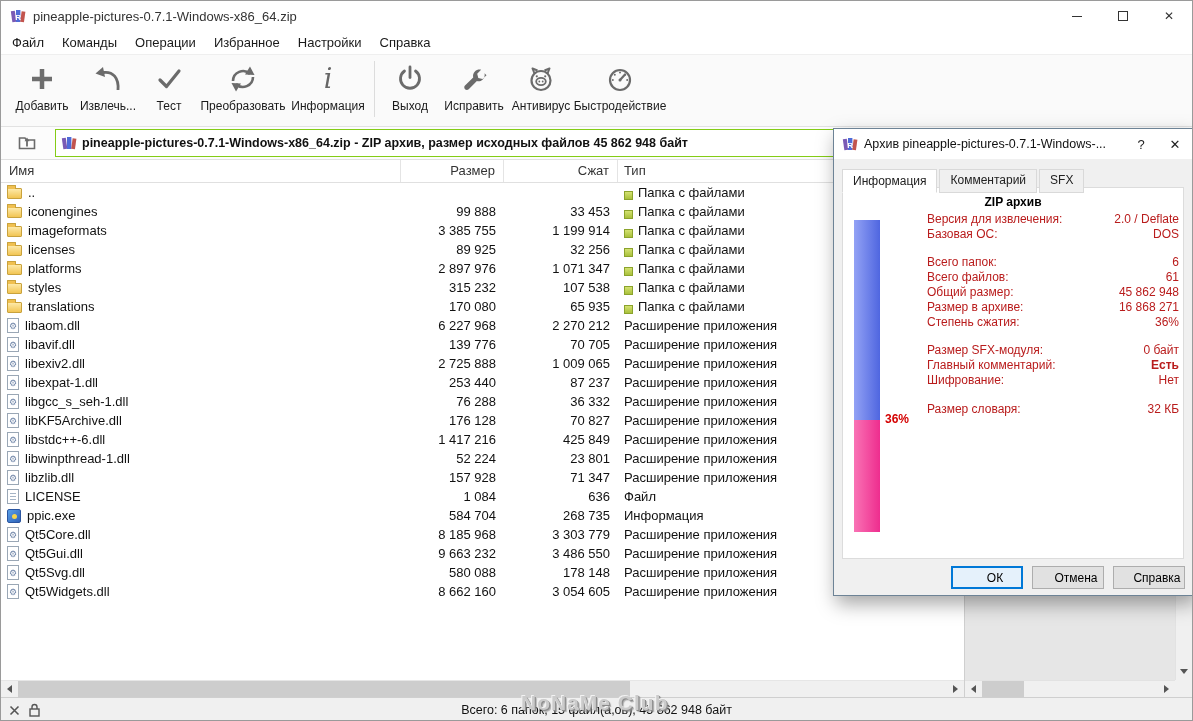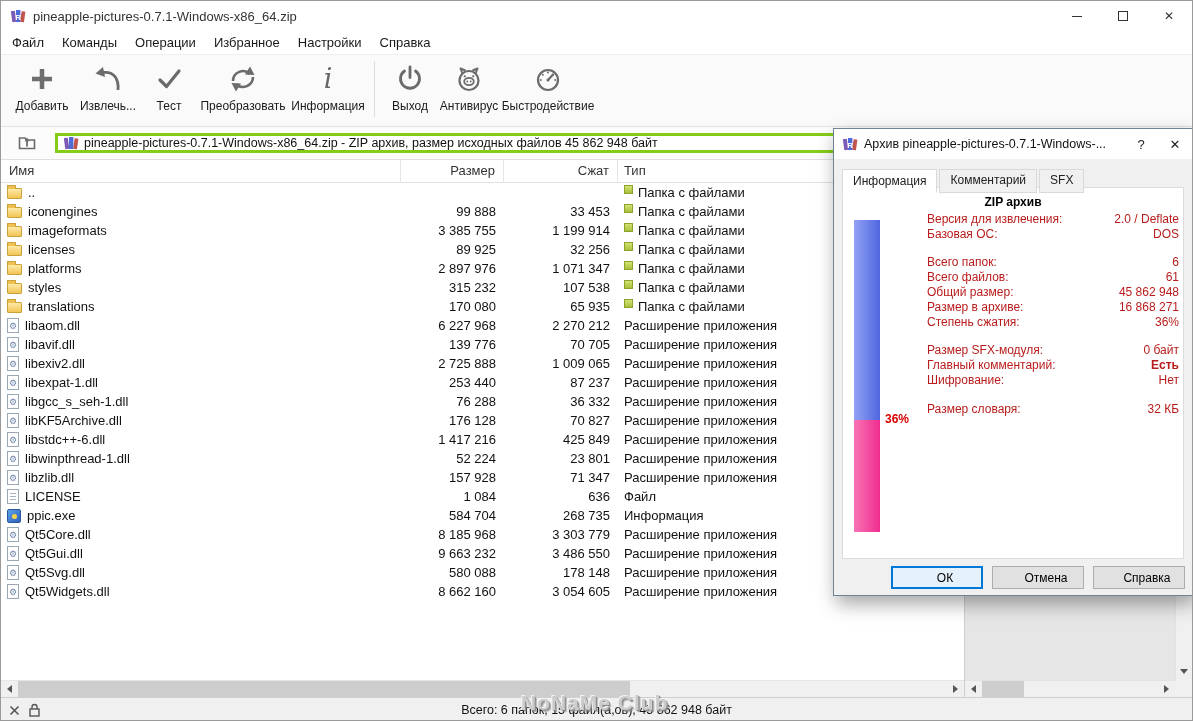--- a/index.html
+++ b/index.html
@@ -24,39 +24,39 @@
   .tbtn { display:flex; flex-direction:column; align-items:center; padding-top:5px; height:70px; }
   .ticon { height:38px; display:flex; align-items:center; justify-content:center; }
   .tlabel { font-size:12px; color:#1a1a1a; margin-top:1px; white-space:nowrap; }
   .tb-add{width:66px}.tb-extract{width:66px}.tb-test{width:56px}.tb-convert{width:92px}.tb-info{width:78px}
   .tb-exit{width:56px}.tb-repair{width:72px}.tb-av{width:62px}.tb-bench{width:96px}
   .tsep { width:1px; height:56px; background:#dcdcdc; margin:6px 7px 0 7px; flex:none; }
 
   
   .addressrow { height:33px; display:flex; align-items:center; background:#fcfcfc; border-bottom:1px solid #e0e0e0; padding-left:6px; }
   .upbtn { width:40px; height:27px; display:flex; align-items:center; justify-content:center; background:transparent; border:none; }
-  .combo { width:900px; height:20px; border:3px solid #84cc16; background:#fff; display:flex; align-items:center; padding-left:5px; margin-left:8px; }
+  .combo { width:900px; height:28px; border:1px solid #84cc16; background:#fff; display:flex; align-items:center; padding-left:5px; margin-left:8px;font-weight:bold; }
   .combo-icon { flex:none; display:flex; margin-right:5px; }
   .combo-text { font-size:12.5px; color:#111; white-space:nowrap; overflow:hidden; flex:1; }
   .combo-arrow { width:18px; height:22px; display:flex; align-items:center; justify-content:center; flex:none; }
 
   
   .main { display:flex; height:537px; position:relative; }
   .listpane { width:963px; background:#fff; display:flex; flex-direction:column; }
   .lheader { height:23px; display:flex; border-bottom:1px solid #e0e0e0; background:#fff; flex:none; }
   .hcell { font-size:13px; color:#333; line-height:22px; border-right:1px solid #e4e4e4; overflow:hidden; white-space:nowrap; }
   .c-name { width:400px; padding-left:8px; flex:none; }
   .c-size { width:103px; flex:none; }
   .c-packed { width:114px; flex:none; }
   .c-type { flex:1; padding-left:6px; }
   .num { text-align:right; padding-right:8px; }
   .lbody { flex:1; overflow:hidden; }
   .lrow { display:flex; height:19px; align-items:center; font-size:13px; color:#111; }
   .lrow .c-name { display:flex; align-items:center; padding-left:6px; overflow:hidden; white-space:nowrap; }
-  .lrow .c-type { display:flex; align-items:flex-start; overflow:hidden; white-space:nowrap; }
+  .lrow .c-type { display:flex; align-items:flex-end; overflow:hidden; white-space:nowrap; }
   .fname { white-space:nowrap; }
 
   
   .fic { display:inline-block; position:relative; flex:none; margin-right:6px; }
   .fic.ic-folder { width:15px; height:11px; background:linear-gradient(#fde9a8,#f2c553); border:1px solid #c9a23c; border-radius:1px; margin-top:2px; }
   .fic.ic-folder::before { content:""; position:absolute; left:-1px; top:-4px; width:7px; height:3px; background:#f0c050; border:1px solid #c9a23c; border-bottom:none; border-radius:1px 1px 0 0; }
   .fic.ic-dll { width:12px; height:15px; background:#fff; border:1px solid #9aa7b5; }
   .fic.ic-dll::before { content:"⚙"; position:absolute; left:0; right:0; top:2px; font-size:9px; line-height:10px; color:#6f85a8; text-align:center; }
   .fic.ic-file { width:12px; height:15px; background:#fff; border:1px solid #9aa7b5; }
   .fic.ic-file::before { content:""; position:absolute; left:2px; top:3px; width:6px; height:1px; background:#a5b4c6; box-shadow:0 3px 0 #a5b4c6, 0 6px 0 #a5b4c6; }
@@ -104,21 +104,21 @@
   .dheading { text-align:center; font-weight:bold; font-size:12px; color:#000; margin-top:7px; }
   .ratiowrap { position:absolute; left:11px; top:32px; width:26px; height:312px; box-shadow:inset 0 0 2px rgba(0,0,0,.25); }
   .ratio-seg { width:100%; }
   .ratiolabel { position:absolute; left:31px; color:#d40000; font-weight:bold; font-size:12px; white-space:nowrap; }
   .inforows { position:absolute; left:84px; width:252px; top:24px; }
   .inforow { display:flex; justify-content:space-between; height:15px; line-height:15px; font-size:12px; color:#b91c1c; }
   .inforow.gap { margin-top:13px; }
   .inforow.gap2 { margin-top:14px; }
   .inforow.bold .ival { font-weight:bold; }
   .dbuttons { position:absolute; right:7px; bottom:6px; display:flex; gap:9px; }
-  .dbtn2 { width:92px; height:23px; background:#e1e1e1; border:1px solid #adadad; font-size:12px; color:#000; font-family:inherit;padding-left:16px; }
+  .dbtn2 { width:72px; height:23px; background:#e1e1e1; border:1px solid #adadad; font-size:12px; color:#000; font-family:inherit;padding-left:16px; }
   .dbtn2.primary { background:#e5f1fb; border:2px solid #0078d7; }
 </style>
 </head>
 <body>
 
 <div class="screen">
 
   <div class="titlebar">
     <span class="title-icon">
       <svg width="16" height="16" viewBox="0 0 16 16">
@@ -202,20 +202,28 @@
     </div>
     <span class="tsep"></span>
     <div class="tbtn tb-exit">
       <span class="ticon">
         <svg width="30" height="30" viewBox="0 0 30 30">
             <path d="M9.5 7 a9.5 9.5 0 1 0 11 0" stroke="#6b6b6b" stroke-width="2.8" fill="none" stroke-linecap="round"></path>
             <path d="M15 3 V13.5" stroke="#6b6b6b" stroke-width="2.8" stroke-linecap="round"></path>
           </svg>
       </span>
       <span class="tlabel">Выход</span>
+    </div>
+    <div class="tbtn tb-repair">
+      <span class="ticon">
+        <svg width="30" height="30" viewBox="0 0 30 30">
+            <path fill="#6b6b6b" d="M25.5 9.2c.6 2.1 0 4.5-1.7 6.2-1.6 1.6-3.8 2.2-5.9 1.7l-8.2 8.2c-1 1-2.7 1-3.7 0s-1-2.7 0-3.7l8.2-8.2c-.5-2.1.1-4.3 1.7-5.9 1.7-1.7 4.1-2.3 6.2-1.7l-3.9 3.9 1.1 4.3 4.3 1.1 3.9-3.9z"></path>
+          </svg>
+      </span>
+      <span class="tlabel">Исправить</span>
     </div>
     <div class="tbtn tb-av">
       <span class="ticon">
         <svg width="30" height="30" viewBox="0 0 30 30">
           <circle cx="15" cy="16.5" r="9.5" stroke="#6b6b6b" stroke-width="2.2" fill="none"></circle>
           <path d="M8.5 9.5 L6.5 4.5 L11.5 6.5" stroke="#6b6b6b" stroke-width="2" fill="none" stroke-linejoin="round"></path>
           <path d="M21.5 9.5 L23.5 4.5 L18.5 6.5" stroke="#6b6b6b" stroke-width="2" fill="none" stroke-linejoin="round"></path>
           <ellipse cx="15" cy="17.5" rx="4.8" ry="3.6" stroke="#6b6b6b" stroke-width="1.8" fill="none"></ellipse>
           <circle cx="13.3" cy="17.5" r="0.9" fill="#6b6b6b"></circle>
             <circle cx="16.7" cy="17.5" r="0.9" fill="#6b6b6b"></circle>

